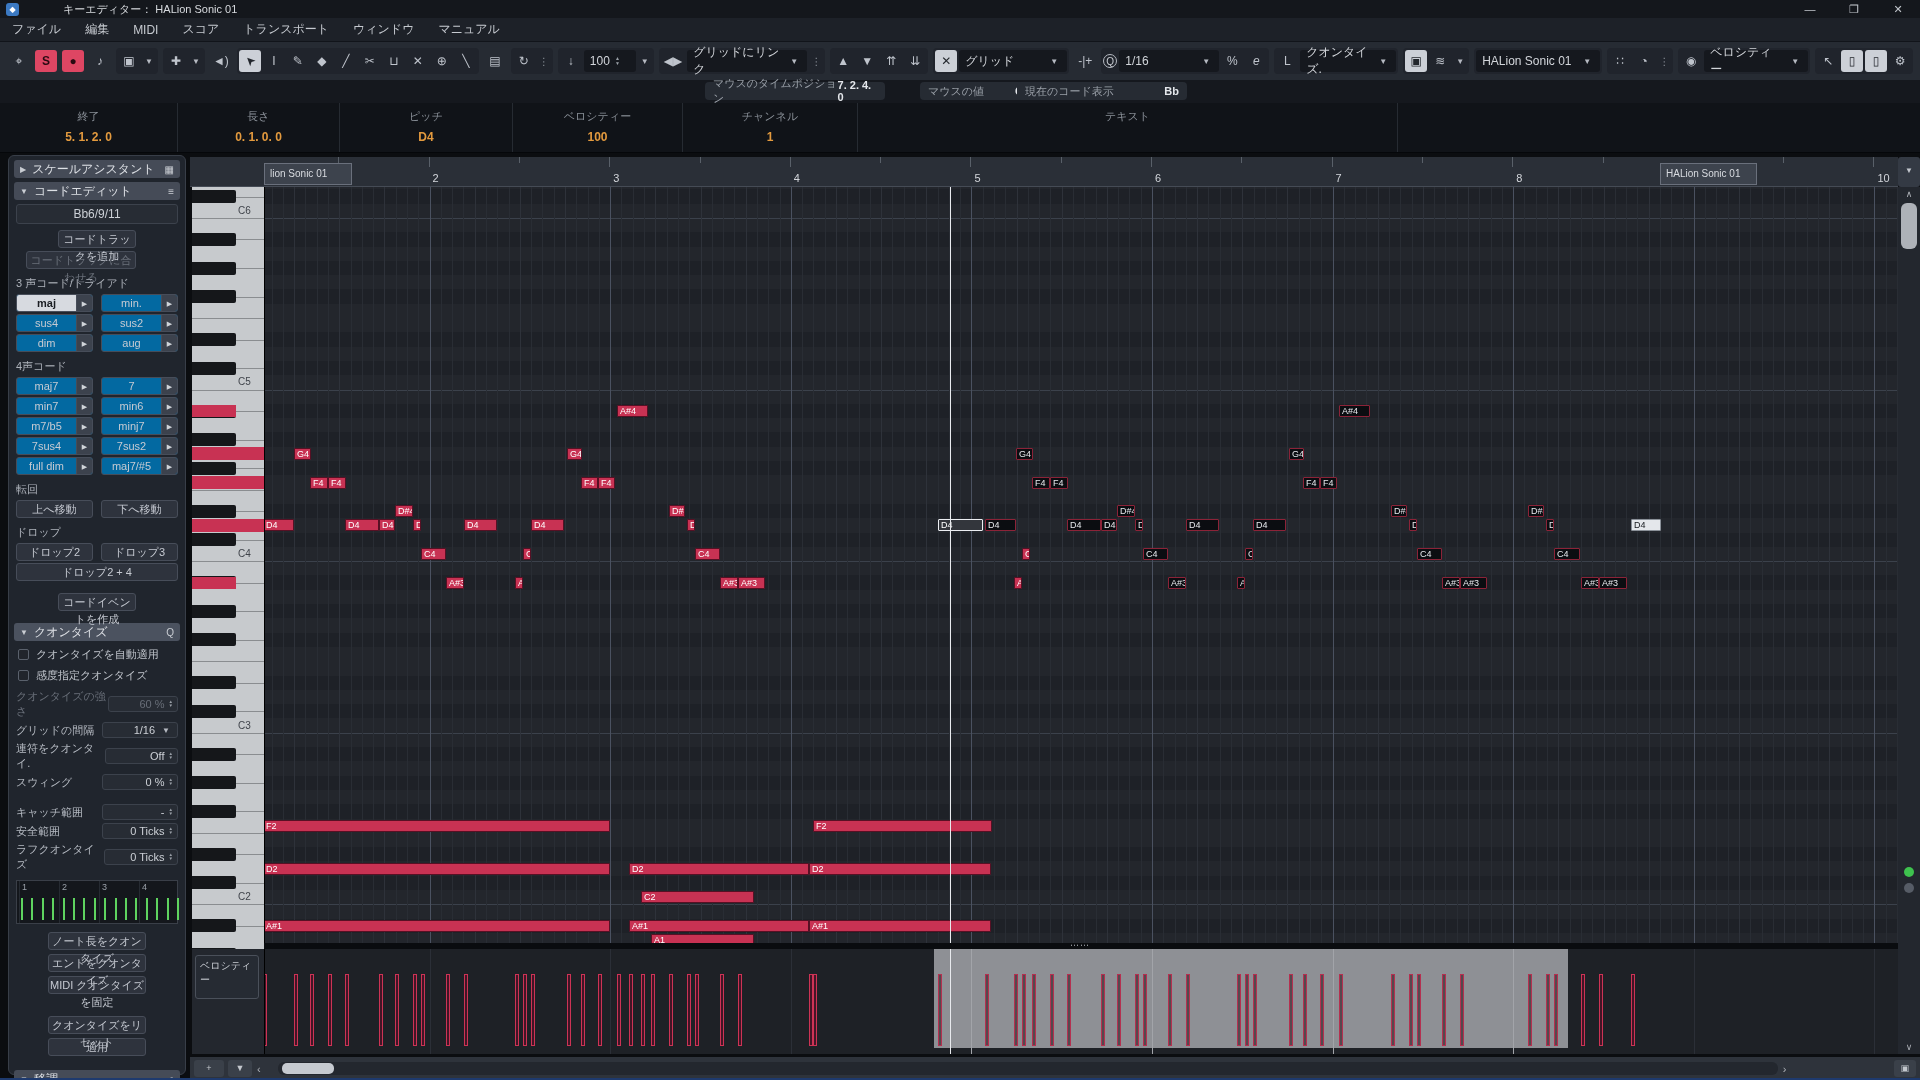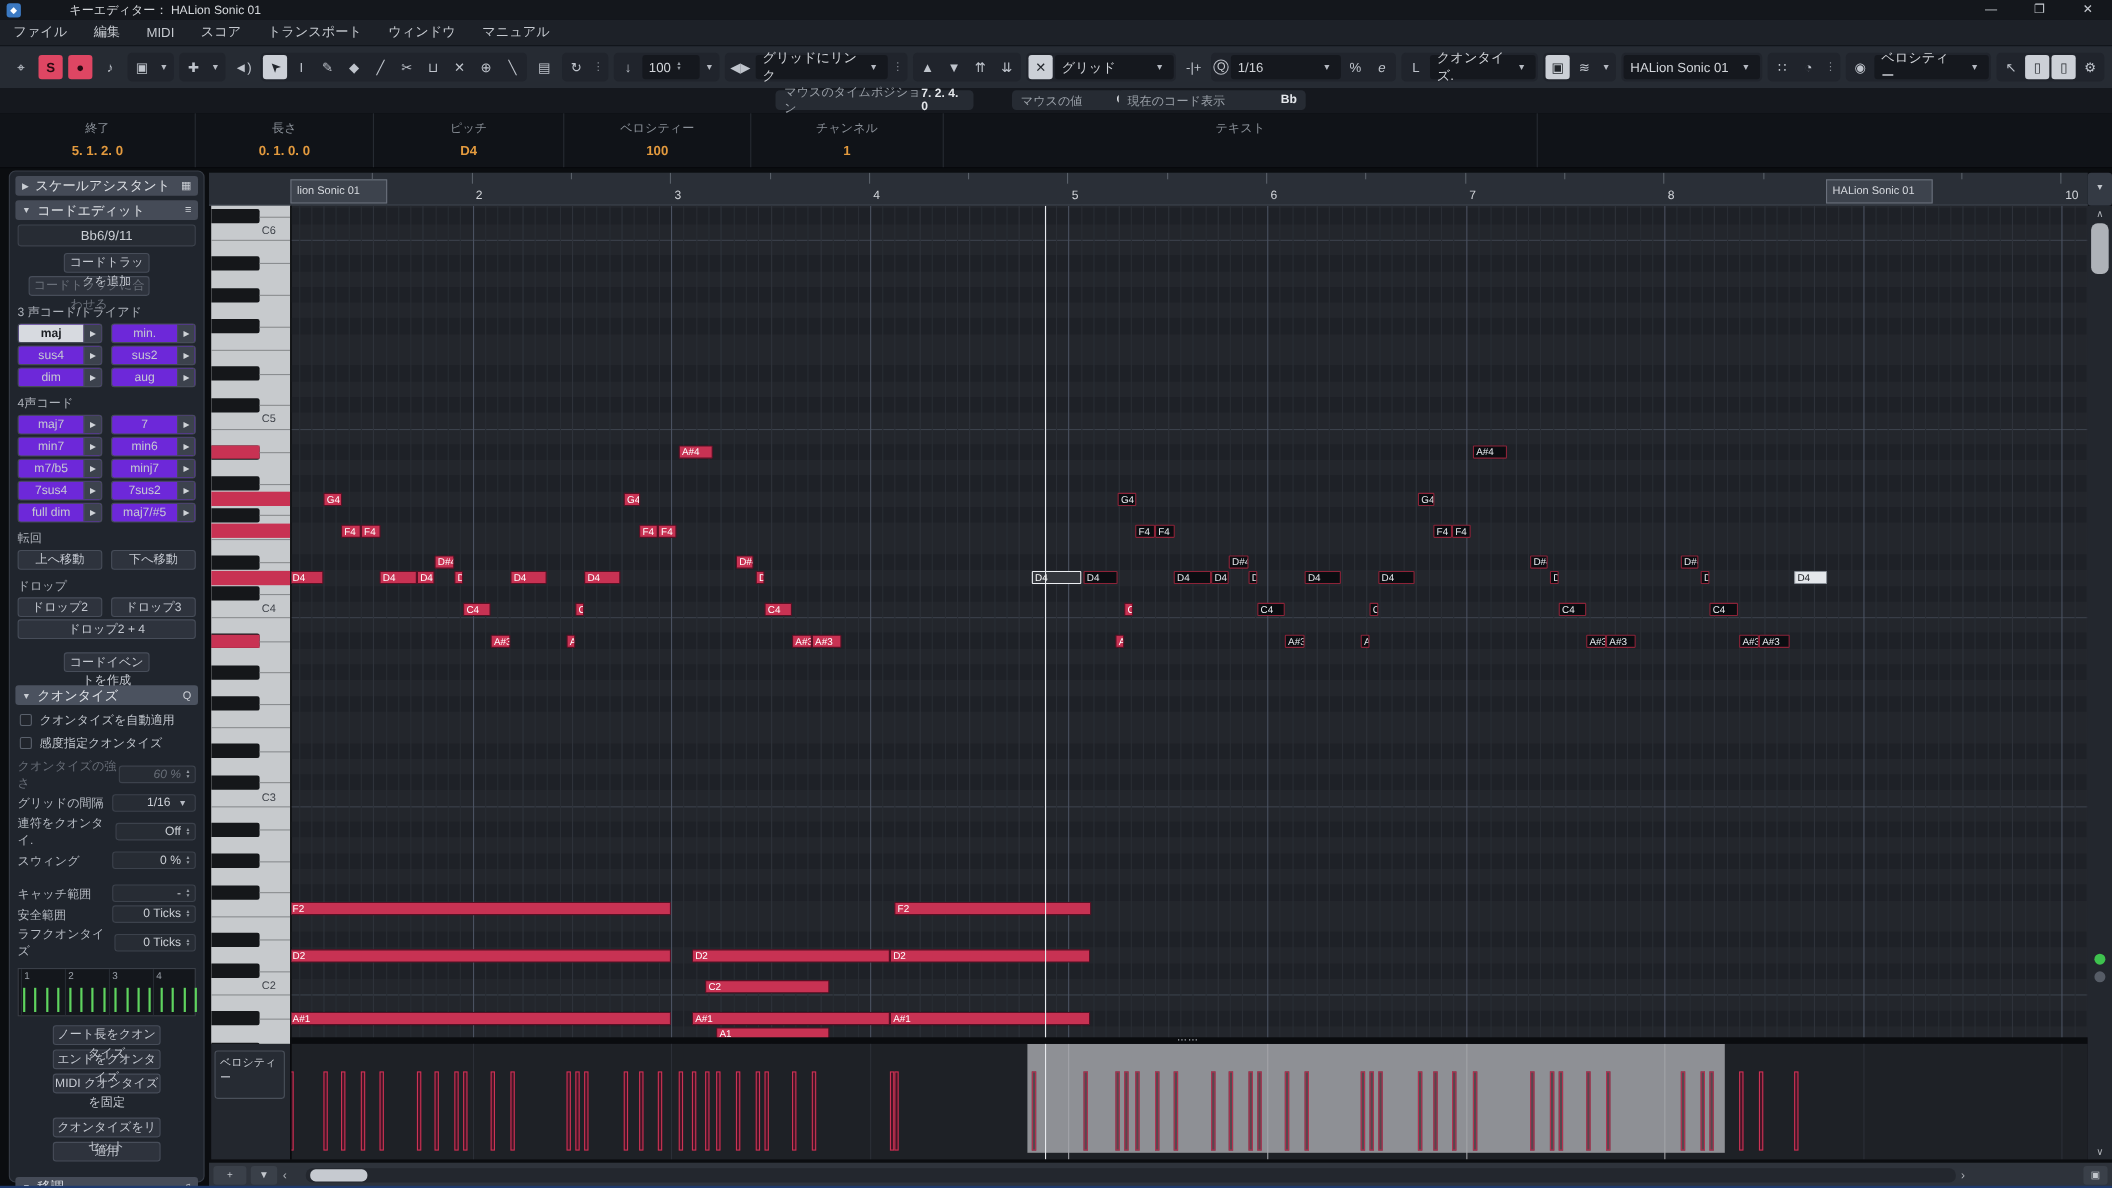--- a/index.html
+++ b/index.html
@@ -42,30 +42,30 @@
   .shead { height:18px; background:#454b57; border-radius:3px; display:flex; align-items:center; padding:0 6px; gap:6px; color:#dde0e5; font-size:12px; margin-bottom:4px; }
   .shead .tri { font-size:8px; color:#c9cdd3; }
   .shead .hicon { margin-left:auto; font-size:10px; color:#c9cdd3; }
   .shead.q { background:#4b525f; }
   #chordDisplay { height:20px; background:#272c34; border:1px solid #3c424c; border-radius:3px; text-align:center; line-height:19px; color:#ccd0d6; margin:4px 2px 6px; }
   .sbtn { background:#2e333d; border:1px solid #474d59; border-radius:3px; text-align:center; color:#c6cad2; font-size:11px; height:18px; line-height:17px; }
   .sbtn.wide { margin:3px 44px 3px 44px; }
   .sbtn.dis { color:#6a707a;margin-left:12px; }
   .slabel { color:#aeb3bb; font-size:11px; margin:7px 2px 3px; }
   .cgrid { display:grid; grid-template-columns:1fr 1fr; gap:2px 8px; margin:2px 2px; }
-  .chord { display:flex; height:18px; border:1px solid #474d59; border-radius:3px; overflow:hidden; background:#6d28d9; }
+  .chord { display:flex; height:18px; border:1px solid #474d59; border-radius:3px; overflow:hidden; background:#0369a1; }
   .chord .clbl { flex:1; text-align:center; line-height:17px; font-size:11px; color:#c6cad2; }
   .chord.selc .clbl { background:#d7dae0; color:#1a1d22; font-weight:bold; }
   .chord .carr { width:16px; background:#3c424d; color:#cfd3d8; font-size:7px; line-height:17px; text-align:center; border-left:1px solid #474d59; }
   .qcheck { display:flex; align-items:center; gap:7px; margin:6px 4px; color:#c0c5cc; font-size:11px; }
   .qcheck .box { width:11px; height:11px; border:1px solid #5a616c; background:#21252c; border-radius:2px; }
   .qrow { display:flex; align-items:center; justify-content:space-between; margin:3px 2px; font-size:11px; color:#b6bbc3; }
   .qrow.dis { color:#686e78; }
   .qfield { width:76px; height:16px; background:#272c34; border:1px solid #3c424c; border-radius:3px; display:flex; align-items:center; justify-content:flex-end; gap:4px; padding:0 4px; color:#ccd0d6; }
-  .qrow.dis .qfield { color:#686e78;font-style:italic; }
+  .qrow.dis .qfield { color:#686e78; }
   .qfield .spincol { font-size:4.5px; line-height:4.5px; }
   #gridviz { height:44px; background:#14171c; border:1px solid #3a3f48; margin:8px 2px; position:relative; }
   .gvnum { position:absolute; top:1px; font-size:9px; color:#9aa0a8; }
   .gvtick { position:absolute; bottom:3px; width:2px; height:22px; background:#5fd45f; }
   .gvline { position:absolute; top:0; bottom:0; width:1px; background:#262b32; }
   .qact { margin:4px 34px; }
   
   #editor { position:absolute; left:190px; top:1px; width:1730px; height:926px; }
   #ruler { position:absolute; left:0; top:3px; width:1708px; height:30px; background:#2a2f37; border-bottom:1px solid #454b55; overflow:hidden; }
   .rnum { position:absolute; bottom:2px; font-size:11px; color:#d3d6db; }

